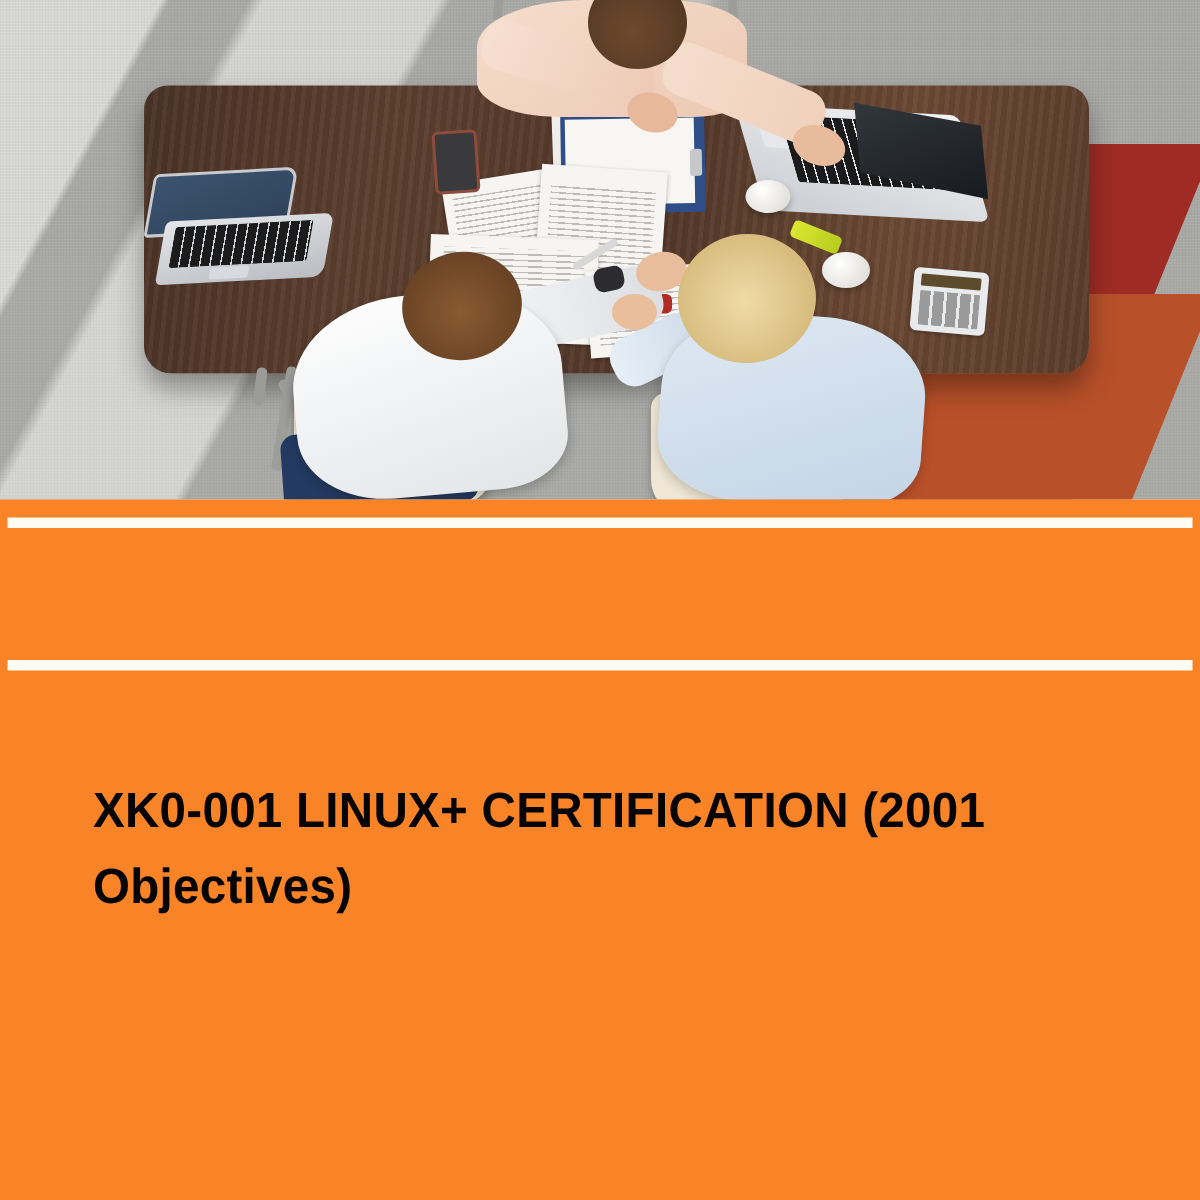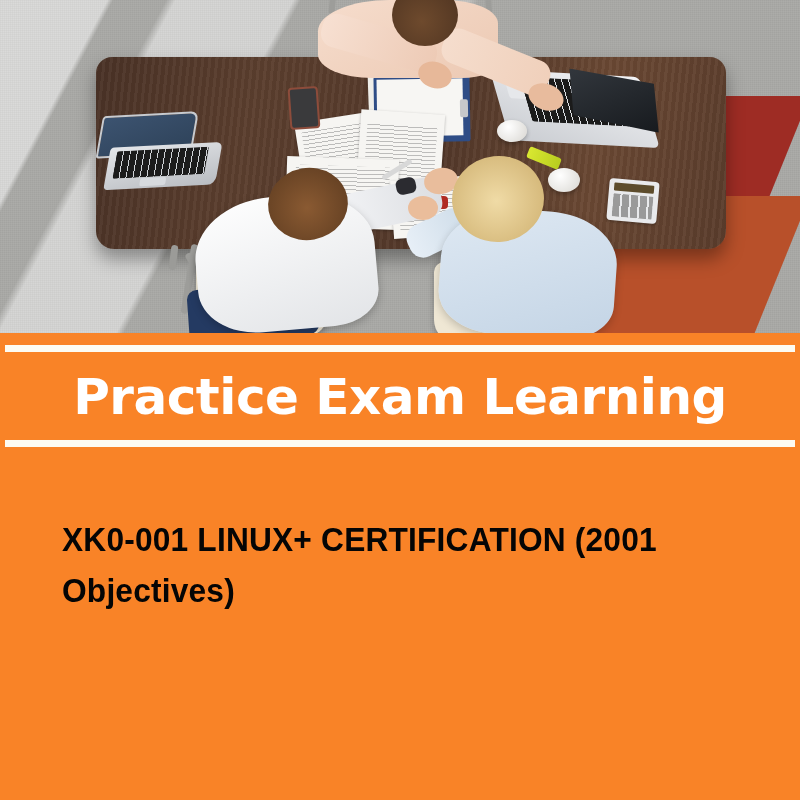--- a/index.html
+++ b/index.html
@@ -503,20 +503,19 @@
       <div class="arm hand-l"></div>
       <div class="body"></div>
       <div class="hair"></div>
     </div>
   </div>
 
   <div class="orange-body">
 
     <div class="rule rule-top"></div>
 
-    <div class="banner-title">Practice Exam Learning</div>
 
     <div class="rule rule-bottom"></div>
 
     <div class="main-title">XK0-001 LINUX+ CERTIFICATION (2001 Objectives)</div>
 
   </div>
 </div>
 
 </body></html>

